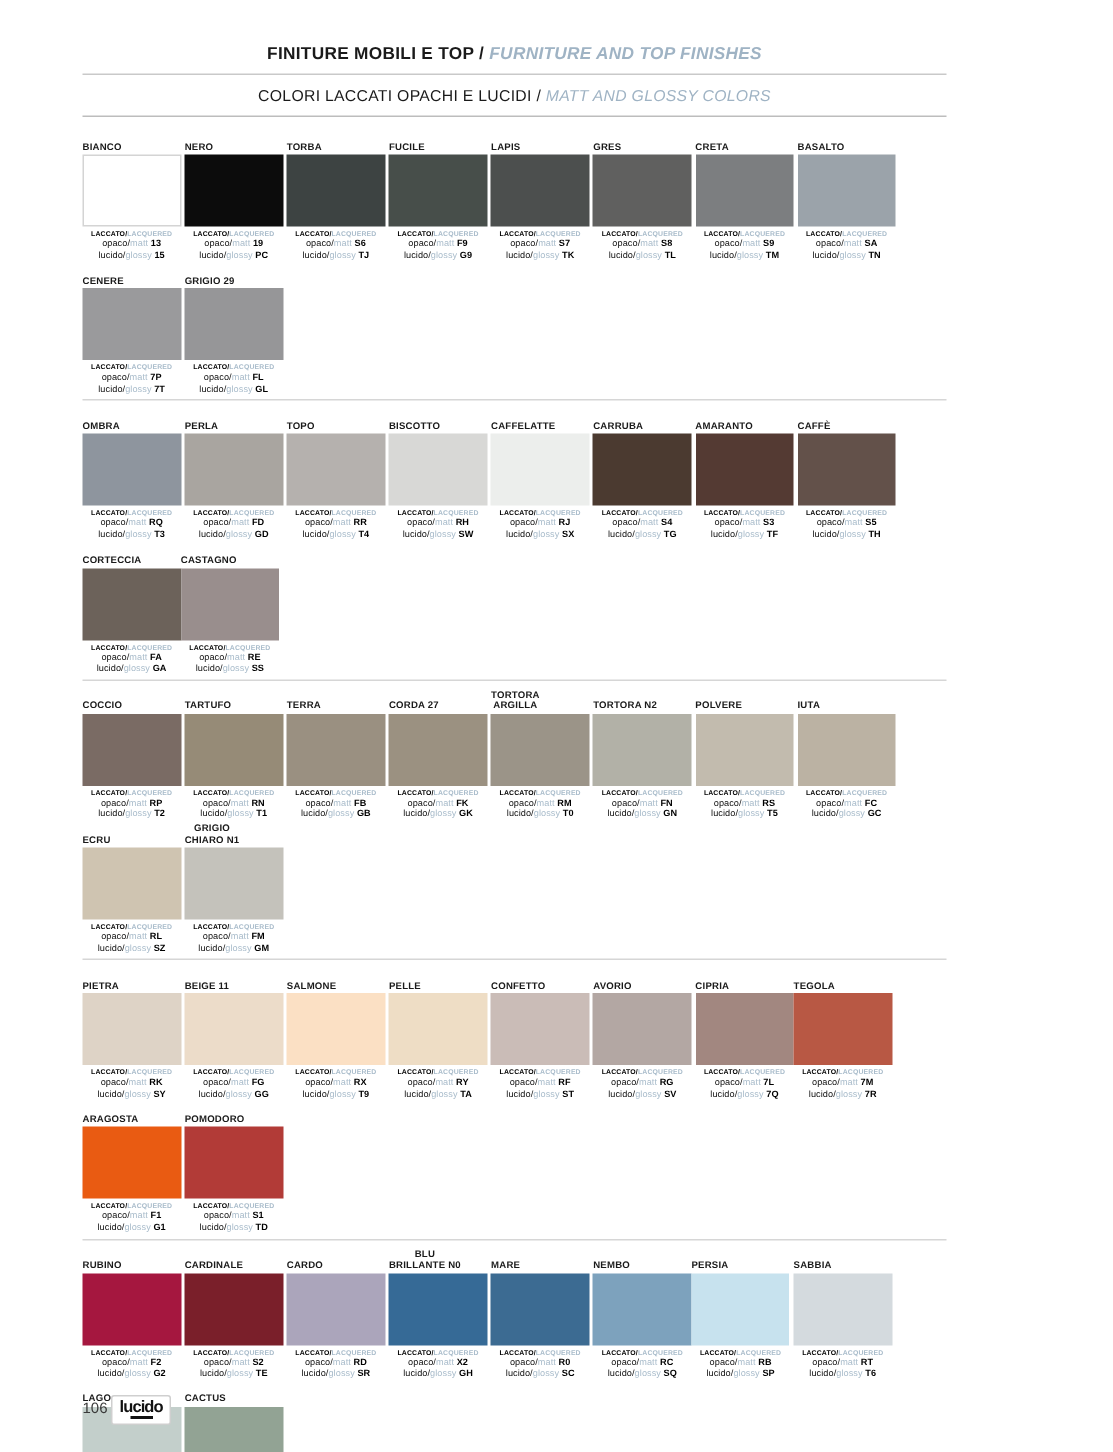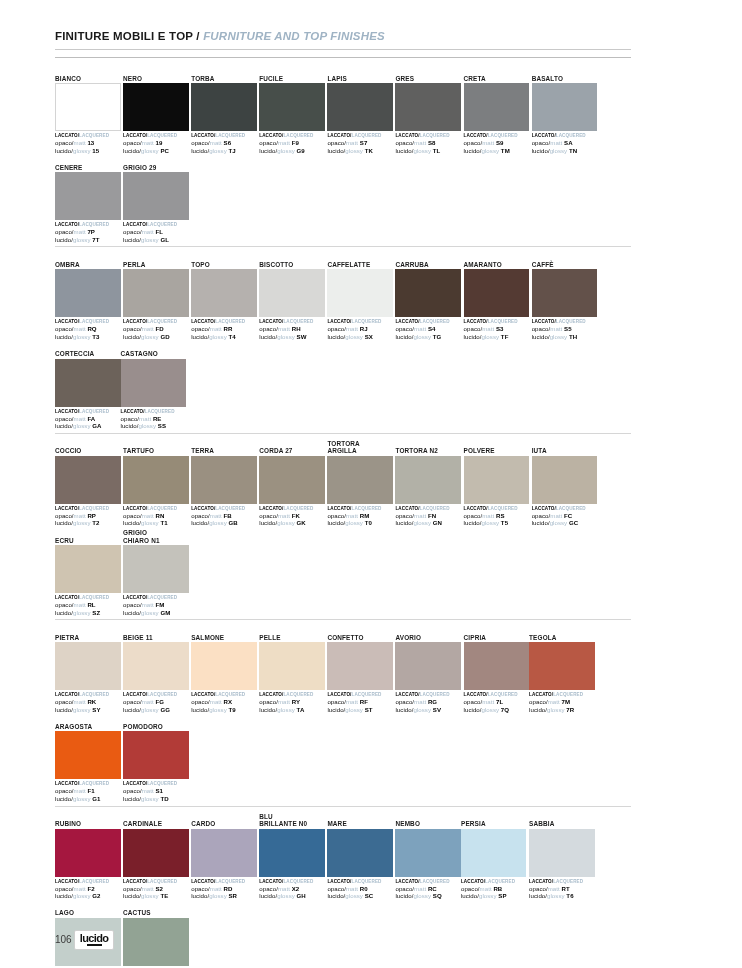--- a/index.html
+++ b/index.html
@@ -1,21 +1,21 @@
 <!DOCTYPE html>
 <html><head>
 <meta charset="utf-8">
 <style>
   html,body{margin:0;padding:0;}
   body{
     width:742px;height:968px;background:#ffffff;
     font-family:"Liberation Sans","DejaVu Sans",sans-serif;
     color:#1a1a1a;overflow:hidden;
   }
-  .page{position:relative;width:686px;height:968px;box-sizing:border-box;padding:0 55px;}
+  .page{position:relative;width:686px;height:968px;box-sizing:border-box;padding:0 55px;text-align:center;}
 
   
   .main-title{font-size:11.5px;font-weight:bold;letter-spacing:.2px;padding-top:30px;}
   .main-title .en{font-style:italic;font-weight:bold;color:#9fb3c4;}
   .rule{height:1px;background:#c9c9c9;margin-top:7px;}
   .rule.dark{background:#bdbdbd;}
   .sub-title{font-size:10.5px;font-weight:normal;letter-spacing:.2px;margin-top:8px;}
   .sub-title .en{font-style:italic;color:#9fb3c4;}
 
   
@@ -52,20 +52,23 @@
 </head>
 <body>
 
 <div class="page">
 
   <div class="main-title">
     <span>FINITURE MOBILI E TOP</span><span> / </span><span class="en">FURNITURE AND TOP FINISHES</span>
   </div>
   <div class="rule"></div>
 
+  <div class="sub-title">
+    <span>COLORI LACCATI OPACHI E LUCIDI</span><span> / </span><span class="en">MATT AND GLOSSY COLORS</span>
+  </div>
   <div class="rule dark"></div>
 
   <div class="grid" id="color-grid">
       <div class="cell">
         <div class="cell-name">BIANCO</div>
         <div class="chip bordered" style="background: rgb(255, 255, 255);"></div>
         <div class="codes">
           <div class="lacq"><span class="it">LACCATO/</span><span class="en">LACQUERED</span></div>
           <div class="coderow"><span class="it">opaco/</span><span class="en">matt </span><span class="code">13</span></div>
           <div class="coderow"><span class="it">lucido/</span><span class="en">glossy </span><span class="code">15</span></div>

